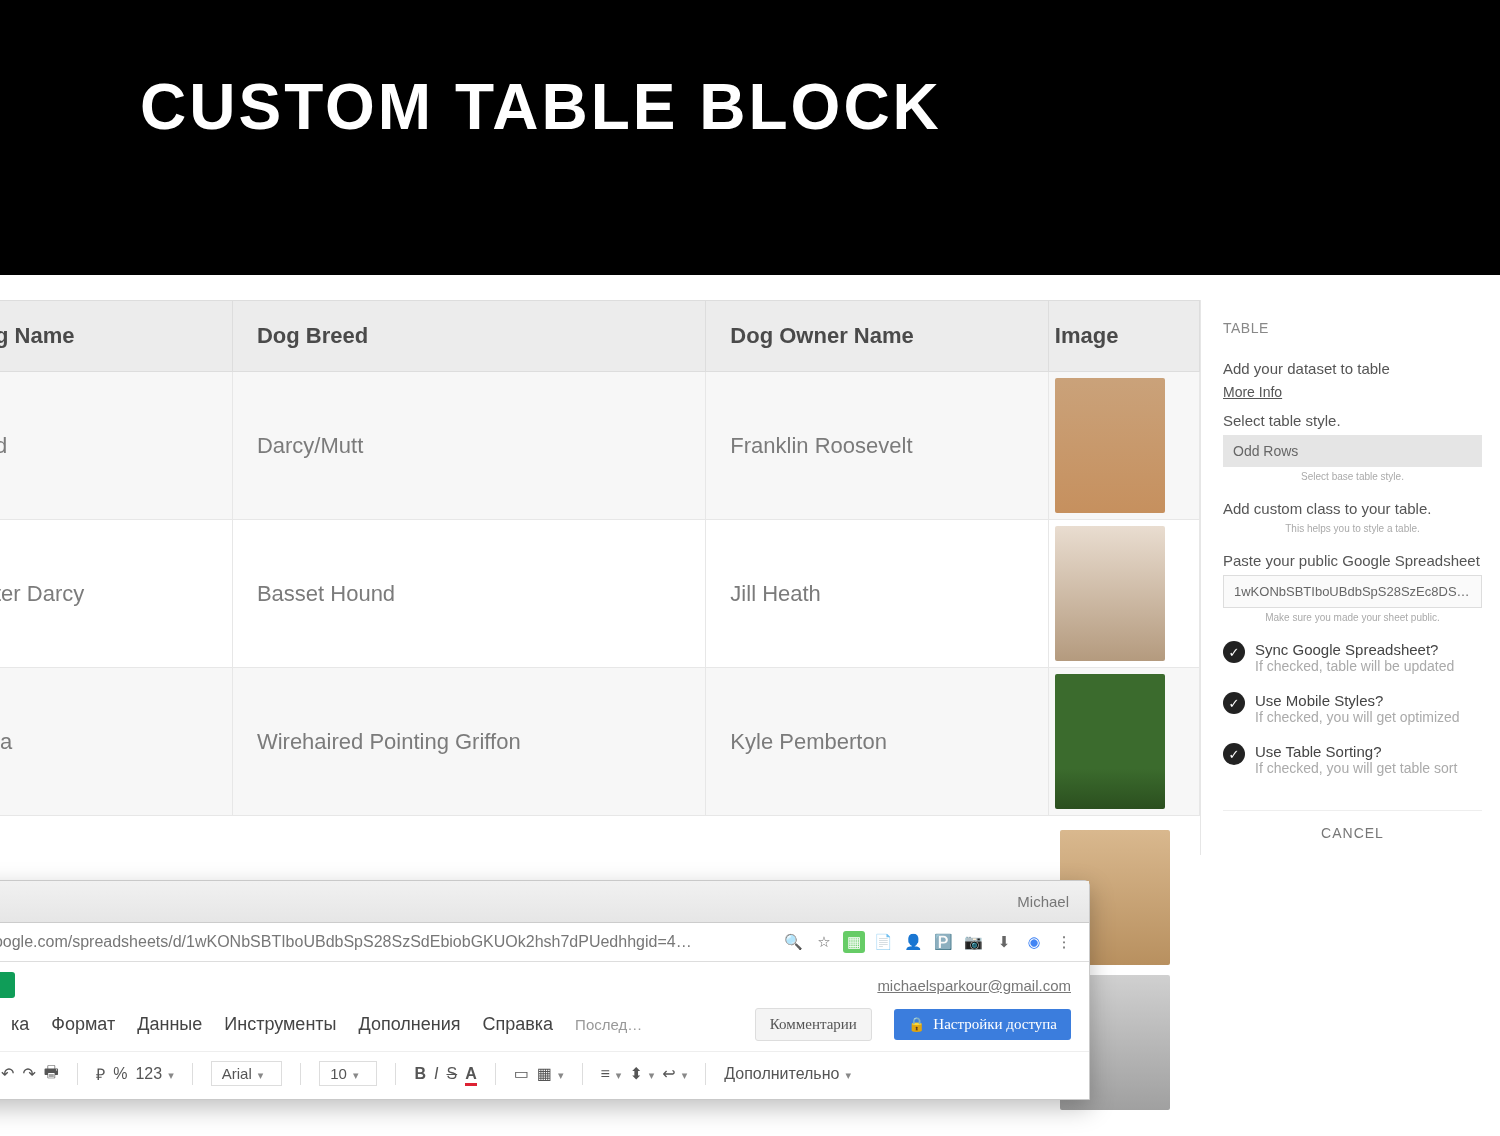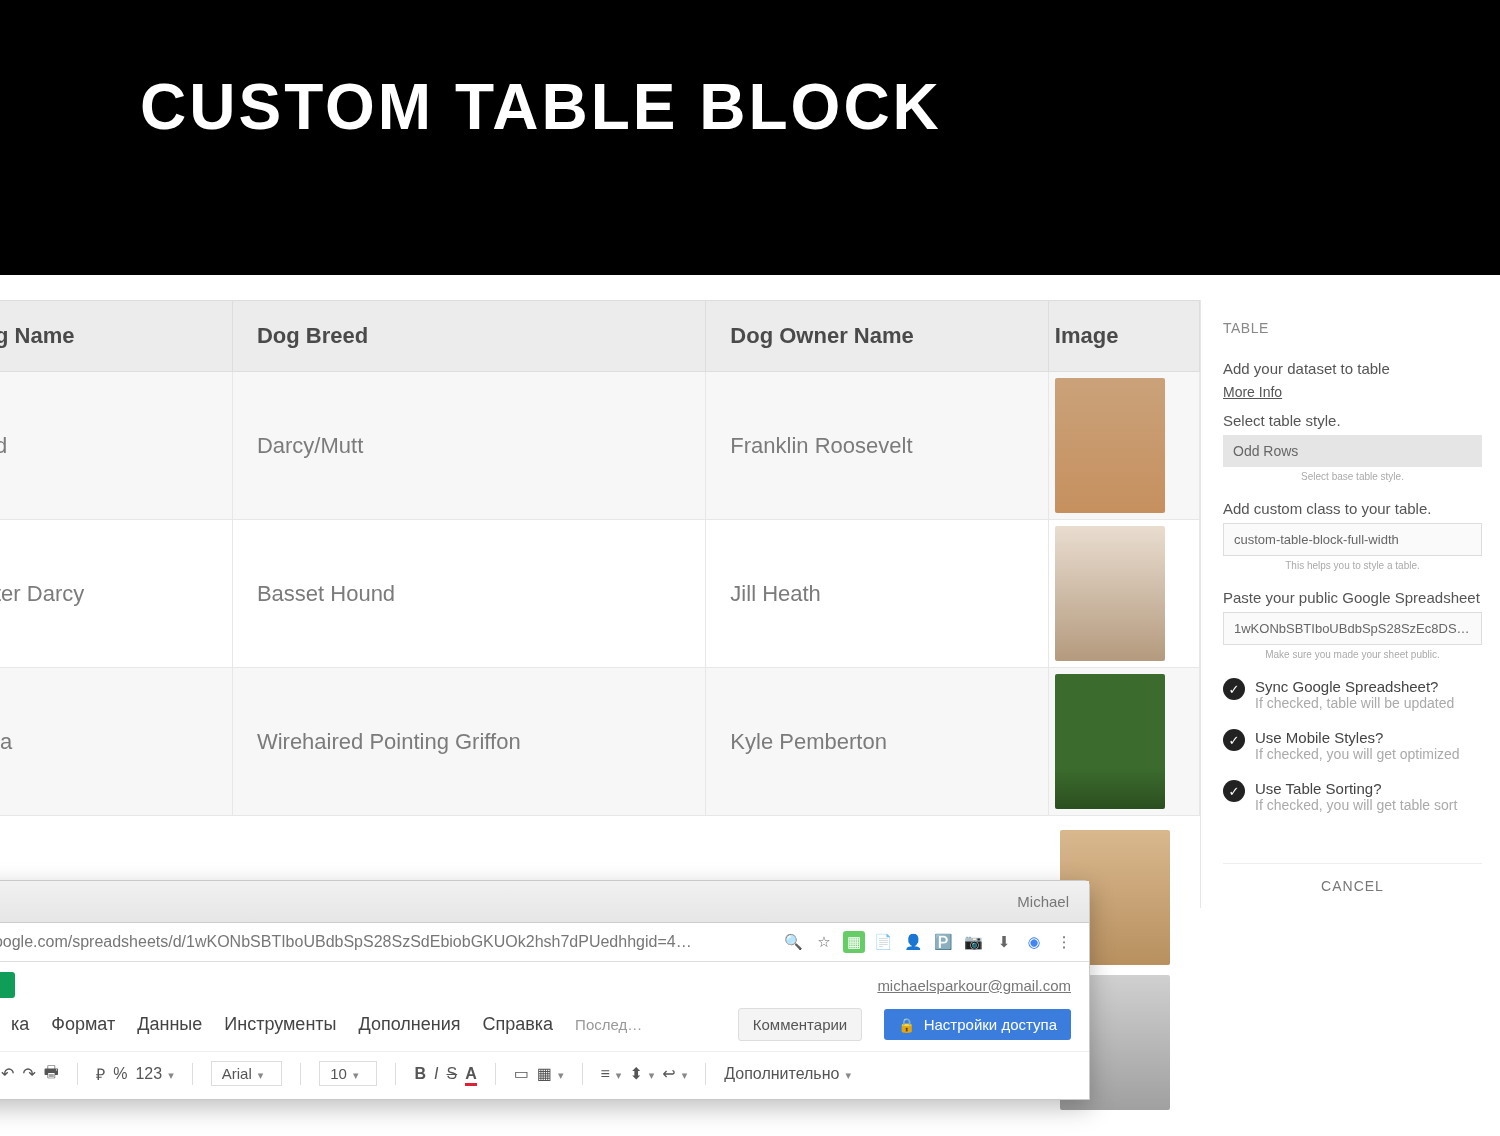--- a/index.html
+++ b/index.html
@@ -116,21 +116,21 @@
   .toggle {
     width: 22px; height: 22px; border-radius: 50%;
     background: #222; color:#fff; display:flex; align-items:center; justify-content:center;
     font-size: 13px; flex-shrink:0;
   }
   .toggle-row .tlabel { font-size:15px; color:#444; }
   .toggle-row .thint  { font-size:14px; color:#aaa; }
   .sidebar .footer {
     border-top:1px solid #eee;
     padding-top: 14px;
-    margin-top: 32px;
+    margin-top: 16px;
     text-align: center;
     font-size: 14px;
     color: #777;
     letter-spacing: 1px;
   }
 
   
   .sheets-window {
     position: absolute;
     left: -30px;
@@ -178,20 +178,21 @@
   .sheets-window .menubar {
     display:flex; align-items:center; gap:22px;
     padding: 6px 18px 10px 40px;
     font-size: 18px; color:#444;
   }
   .menubar .spacer { flex:1; }
   .menubar .btn {
     padding: 7px 14px;
     border-radius:3px;
     font-size: 15px;
+    font-family: Liberation Serif, serif;
   }
   .menubar .btn.gray { background:#f4f4f4; border:1px solid #ddd; color:#555; }
   .menubar .btn.blue { background:#3b7ddd; color:#fff; display:flex; align-items:center; gap:8px;}
   .menubar .lock { font-size:14px; }
   .sheets-window .toolbar {
     display:flex; align-items:center; gap:14px;
     padding: 8px 18px 12px 30px;
     border-top:1px solid #eee;
     font-size:16px; color:#555;
   }
@@ -258,21 +259,20 @@
     <div class="panel-title">TABLE</div>
 
     <div class="lbl">Add your dataset to table</div>
     <a class="link">More Info</a>
 
     <div class="lbl">Select table style.</div>
     <div class="select">Odd Rows</div>
     <div class="hint">Select base table style.</div>
 
     <div class="lbl">Add custom class to your table.</div>
-    <input class="field" value="custom-table-block-full-width" style="">
     <div class="hint">This helps you to style a table.</div>
 
     <div class="lbl">Paste your public Google Spreadsheet</div>
     <input class="field" value="1wKONbSBTIboUBdbSpS28SzEc8DSKuHd" style="">
     <div class="hint">Make sure you made your sheet public.</div>
 
     <div id="toggles">
         <div class="toggle-row">
           <div class="toggle">✓</div>
           <div>

